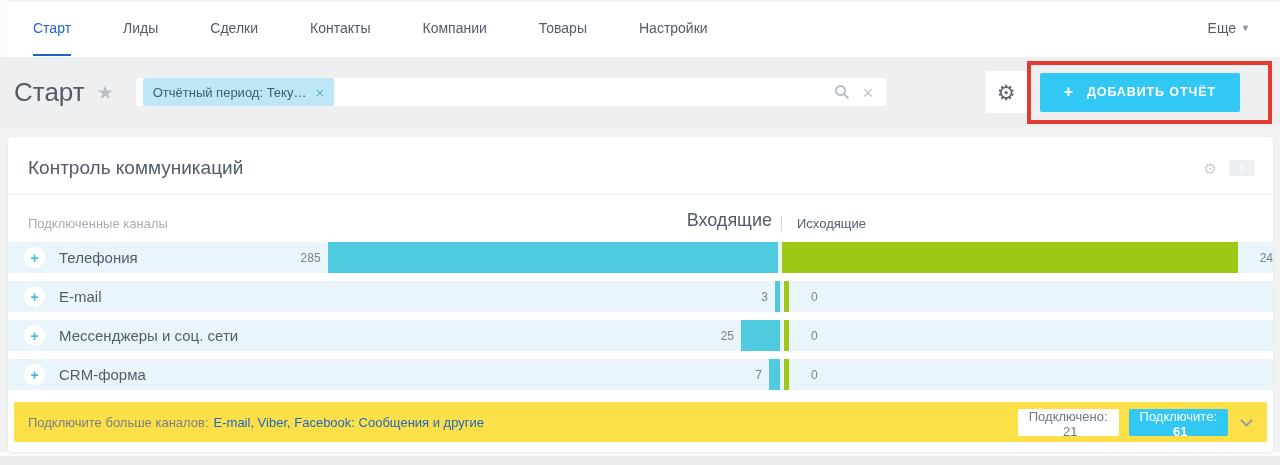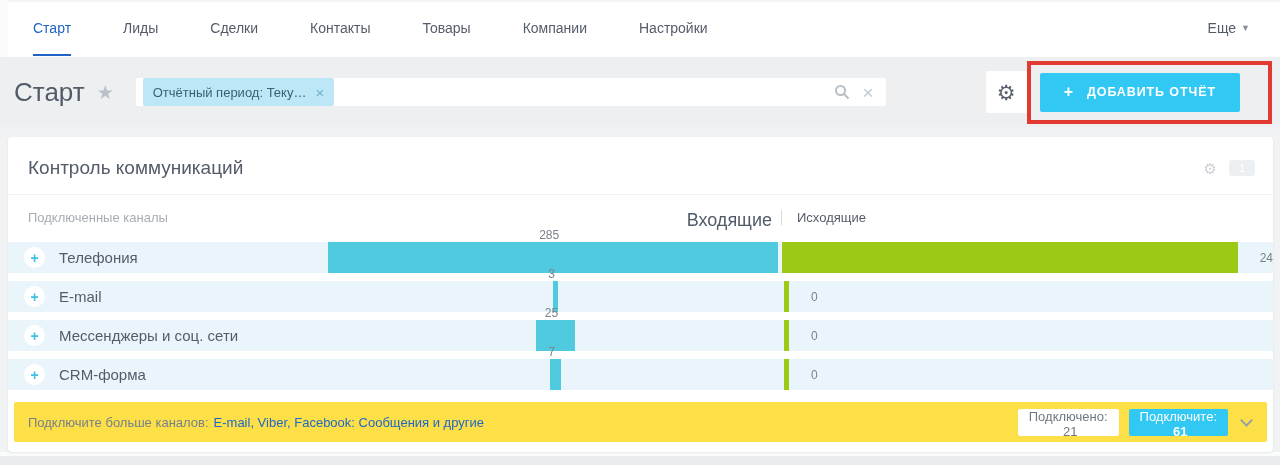--- a/index.html
+++ b/index.html
@@ -81,35 +81,35 @@
   }
   .widget-title{font-size:19px;font-weight:400;color:#535c69;}
   .widget-tools{margin-left:auto;display:flex;align-items:center;gap:12px;}
   .widget-gear{font-size:15px;color:#ccd1d6;cursor:pointer;line-height:1;}
   .widget-badge{
     min-width:26px;height:16px;background:#edf0f2;border-radius:3px;
     color:#ffffff;font-size:11px;display:flex;align-items:center;justify-content:center;
     cursor:pointer;
   }
   
-  .colheader{display:flex;align-items:flex-start;padding:15px 0 11px 0;}
+  .colheader{display:flex;align-items:flex-end;padding:15px 0 11px 0;}
   .ch-left{width:322px;padding-left:20px;font-size:13px;color:#a6adb5;}
   .ch-in{width:450px;text-align:right;padding-right:8px;font-size:18px;color:#525c69;}
   .ch-div{width:1px;height:15px;background:#d4d9dd;margin:0 1px;}
   .ch-out{padding-left:14px;font-size:13px;color:#525c69;}
   
   .row{display:flex;align-items:stretch;height:31px;margin-bottom:8px;background:var(--row-bg);}
   .row-left{width:322px;display:flex;align-items:center;padding-left:16px;}
   .plus-circle{
     width:21px;height:21px;border-radius:50%;background:#ffffff;
     display:flex;align-items:center;justify-content:center;margin-right:14px;
     color:#3bc0e4;font-size:14px;font-weight:bold;cursor:pointer;flex-shrink:0;
   }
   .row-label{font-size:15px;color:#535c69;}
-  .row-in{width:450px;display:flex;align-items:center;justify-content:flex-end;flex-direction:column;}
+  .row-in{width:450px;display:flex;align-items:center;justify-content:flex-end;}
   .row-in .bar-val{margin-right:7px;}
   .row-out{flex:1;display:flex;align-items:center;margin-left:4px;gap:16px;}
   .row-out .bar-val{margin-left:6px;}
   .bar{height:100%;flex-shrink:0;}
   .bar.in{background:var(--bar-incoming);}
   .bar.out{background:var(--bar-outgoing);}
   .bar-val{font-size:12px;color:#7a828b;white-space:nowrap;}
   
   .widget-footer{
     margin:12px 6px 0 6px;height:40px;background:#fde047;border-radius:2px;
@@ -131,22 +131,22 @@
   .bottom-band{position:absolute;left:0;right:0;bottom:0;height:9px;background:#e9ebed;}
 </style>
 </head>
 <body>
 
 <div class="topnav">
   <span class="nav-item active">Старт</span>
   <span class="nav-item">Лиды</span>
   <span class="nav-item">Сделки</span>
   <span class="nav-item">Контакты</span>
+  <span class="nav-item">Компании</span>
   <span class="nav-item">Товары</span>
-  <span class="nav-item">Компании</span>
   <span class="nav-item">Настройки</span>
   <span class="nav-item nav-more">
     <span>Еще</span>
     <span class="caret">▼</span>
   </span>
 </div>
 
 <div class="toolbar">
   <span class="page-title">Старт</span>
   <span class="star">★</span>

